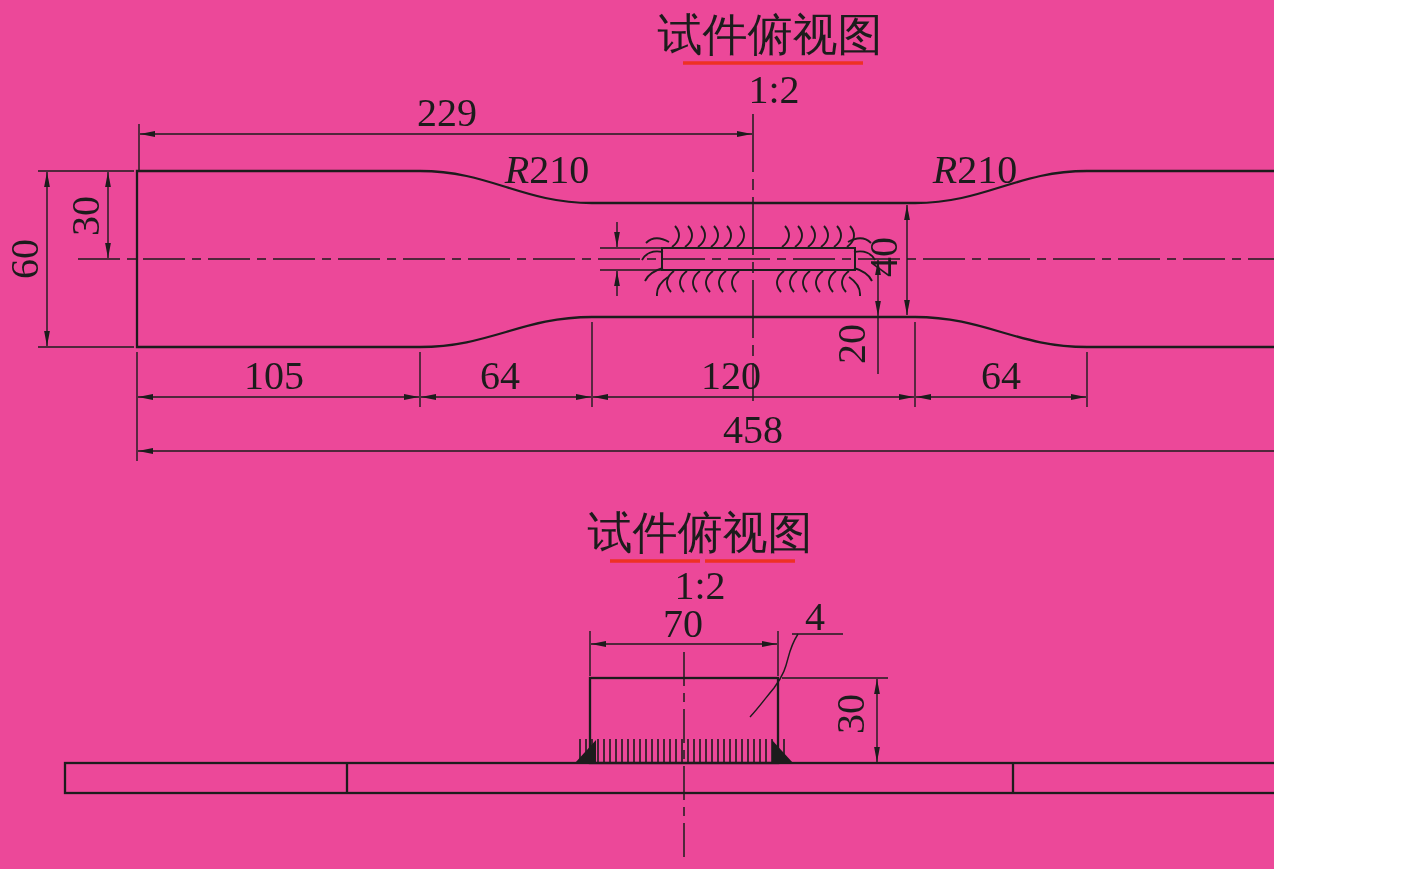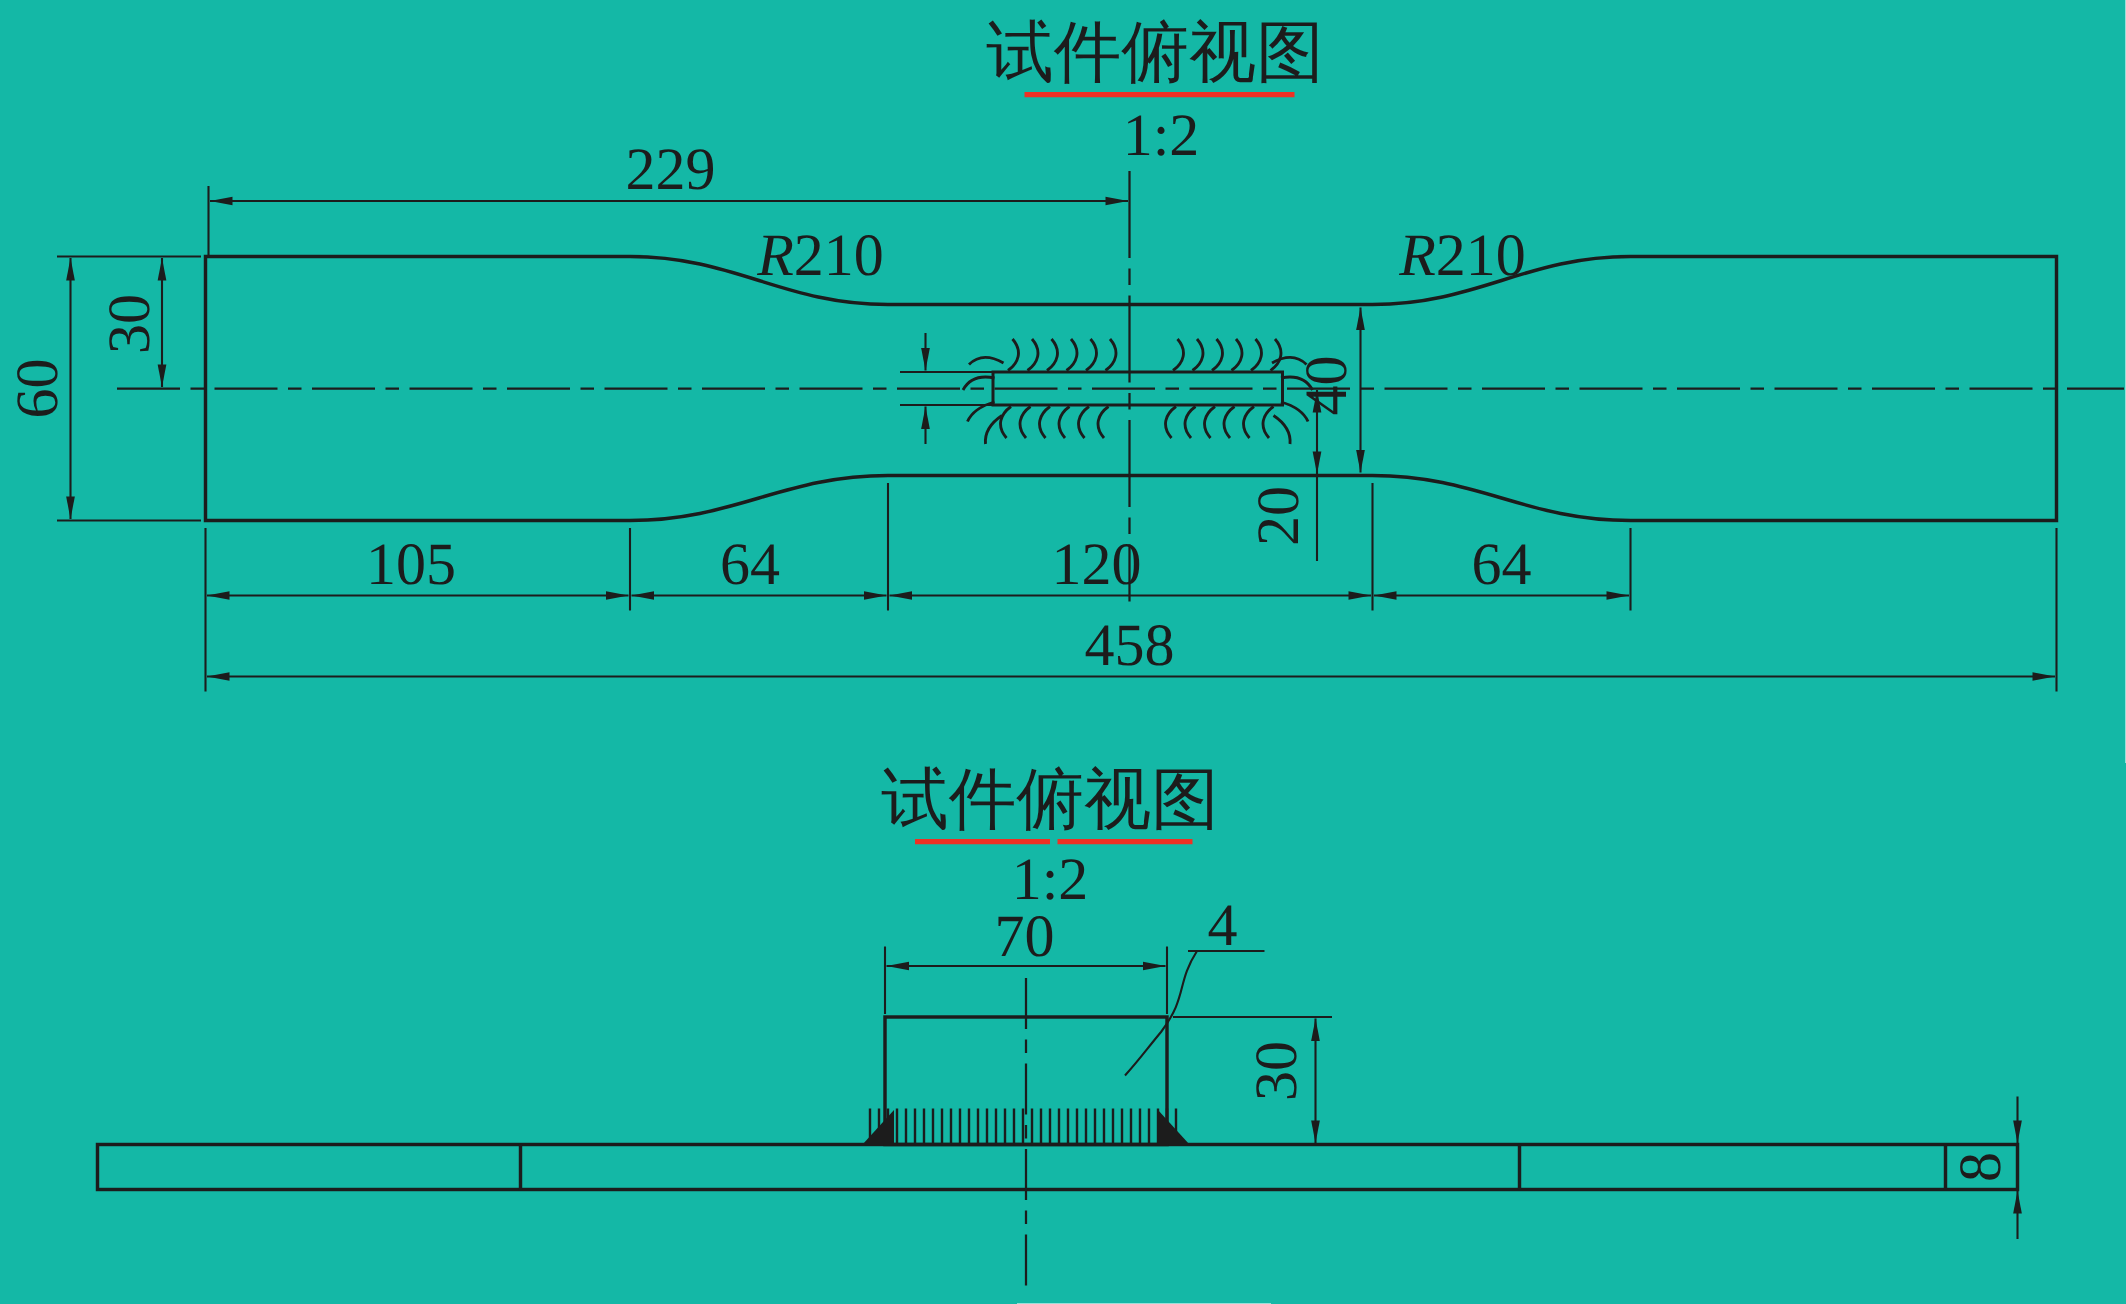--- a/index.html
+++ b/index.html
@@ -1,16 +1,16 @@
 <!DOCTYPE html>
 <html><head>
 <meta charset="utf-8">
 <style>
   html,body{margin:0;padding:0;background:#ffffff;}
-  .stage{position:relative;width:1417px;height:869px;background:#14b8a6;overflow:hidden;}
+  .stage{position:relative;width:1274px;height:869px;background:#ec4899;overflow:hidden;}
   svg{display:block;}
   text{font-family:"Liberation Serif","DejaVu Serif",serif;fill:#1c1c1c;}
   .dim{font-size:40px;}
   .title{font-size:45px;}
   .scale{font-size:40px;}
   .ln{stroke:#1c1c1c;fill:none;}
   .outline{stroke-width:2.3;}
   .thin{stroke-width:1.4;}
   .weld{stroke-width:1.9;}
   .cl{stroke-width:1.5;}

